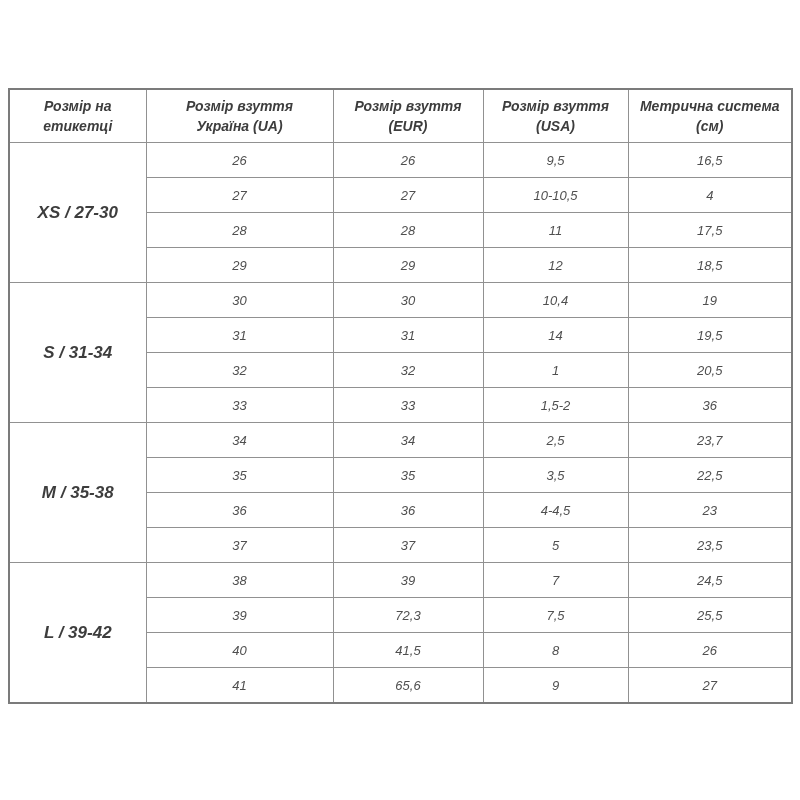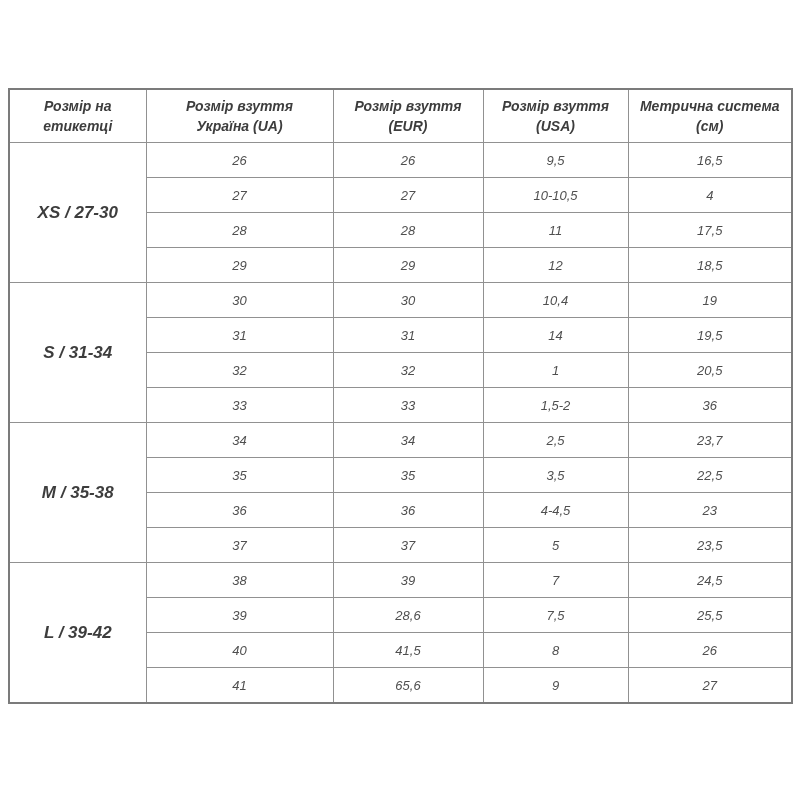--- a/index.html
+++ b/index.html
@@ -157,21 +157,21 @@
         </tr>
         <tr>
           <td rowspan="4" class="group-cell">L / 39-42</td>
           <td class="data-cell">38</td>
           <td class="data-cell">39</td>
           <td class="data-cell">7</td>
           <td class="data-cell">24,5</td>
         </tr>
         <tr>
           <td class="data-cell">39</td>
-          <td class="data-cell">28,6</td>
+          <td class="data-cell">72,3</td>
           <td class="data-cell">7,5</td>
           <td class="data-cell">25,5</td>
         </tr>
         <tr>
           <td class="data-cell">40</td>
           <td class="data-cell">41,5</td>
           <td class="data-cell">8</td>
           <td class="data-cell">26</td>
         </tr>
         <tr>

